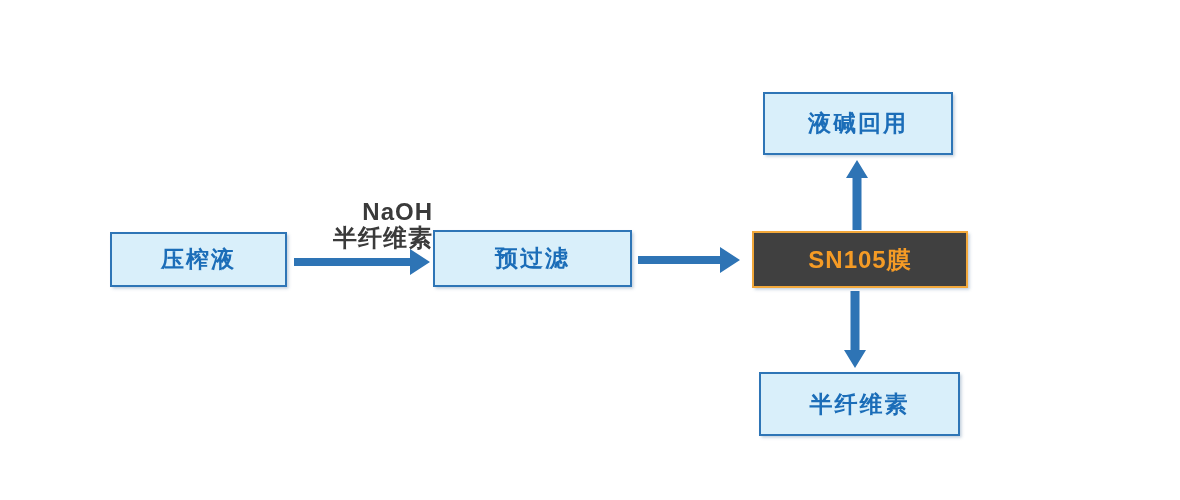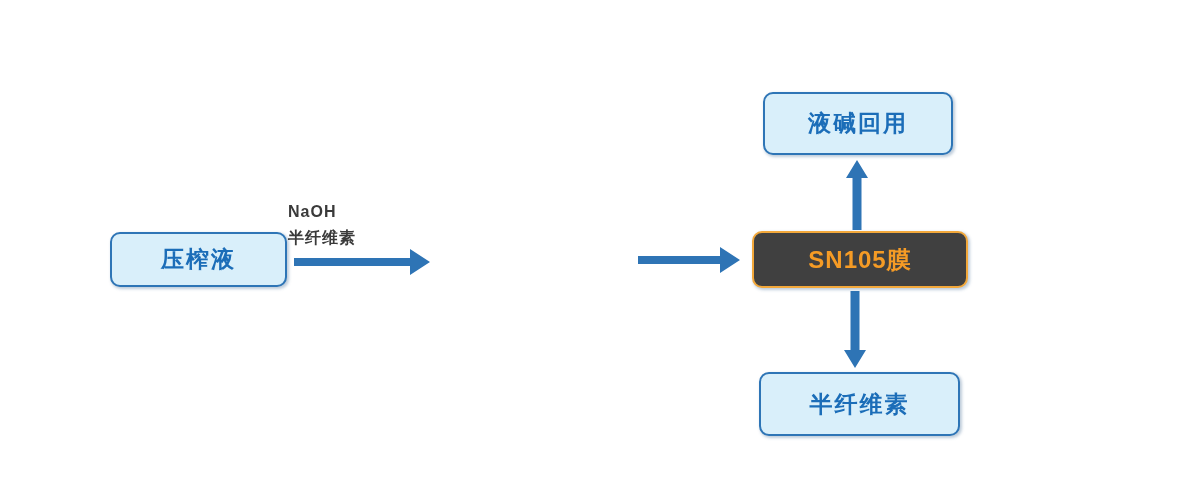--- a/index.html
+++ b/index.html
@@ -21,21 +21,21 @@
     width: 1180px;
     height: 500px;
     pointer-events: none;
   }
   .node {
     position: absolute;
     box-sizing: border-box;
     display: flex;
     align-items: center;
     justify-content: center;
-    border-radius: 10px;
+    border-radius: 0;
     font-weight: bold;
     letter-spacing: 2px;
     box-shadow: 1.5px 1.5px 3px rgba(70,110,150,0.35);
   }
   .node-blue {
     background: #d9effa;
     border: 2px solid #2e75b6;
     color: #1b6db8;
   }
   .node-orange {
@@ -46,24 +46,24 @@
   .node-press    { left: 110px; top: 232px; width: 177px; height: 55px; font-size: 23px; text-align: right; }
   .node-prefilter{ left: 433px; top: 230px; width: 199px; height: 57px; font-size: 23px; }
   .node-sn105    { left: 752px; top: 231px; width: 216px; height: 57px; font-size: 24px; letter-spacing: 1px; }
   .node-alkali   { left: 763px; top: 92px;  width: 190px; height: 63px; font-size: 23px; }
   .node-hemi     { left: 759px; top: 372px; width: 201px; height: 64px; font-size: 23px; }
   .edge-label {
     position: absolute;
     left: 288px;
     top: 199px;
     width: 145px;
-    text-align: left;
+    text-align: right;
     color: #3a3a3a;
     font-weight: bold;
-    font-size: 16px;
+    font-size: 24px;
     line-height: 26px;
     letter-spacing: 1px;
   }
   .arrow-poly { fill: #2e74b5; }
 </style>
 </head>
 <body>
 
 <div class="canvas">
 
@@ -80,20 +80,23 @@
 
   <div class="node node-blue node-press">
     <span>压榨液</span>
   </div>
 
   <div class="edge-label">
     <div>NaOH</div>
     <div>半纤维素</div>
   </div>
 
+  <div class="node node-blue node-prefilter">
+    <span>预过滤</span>
+  </div>
 
   <div class="node node-orange node-sn105">
     <span>SN105膜</span>
   </div>
 
   <div class="node node-blue node-alkali">
     <span>液碱回用</span>
   </div>
 
   <div class="node node-blue node-hemi">

